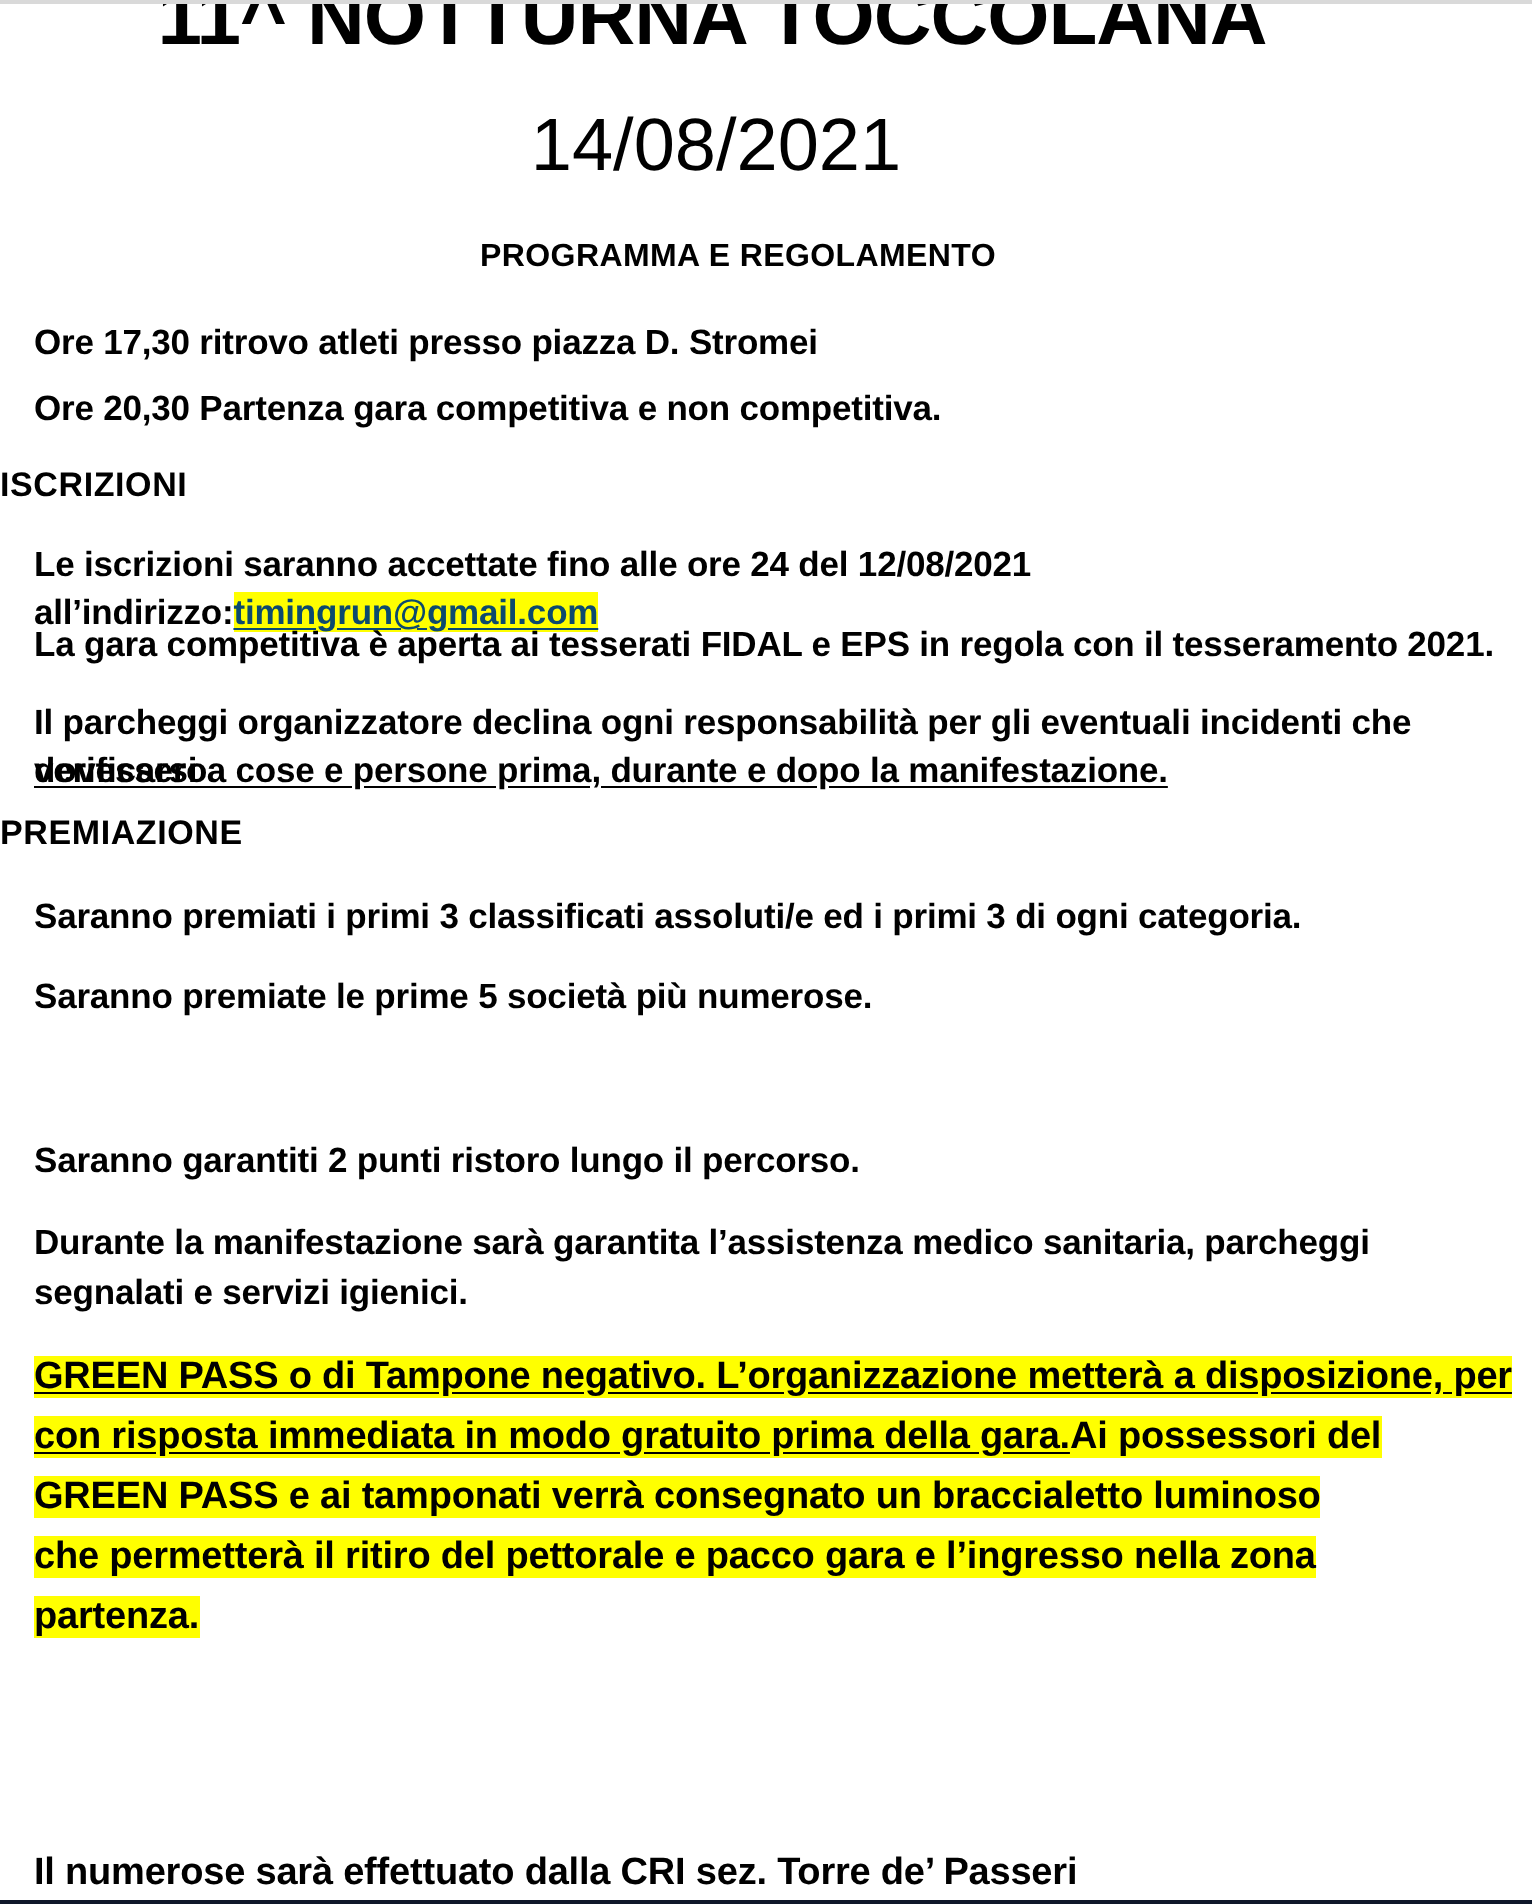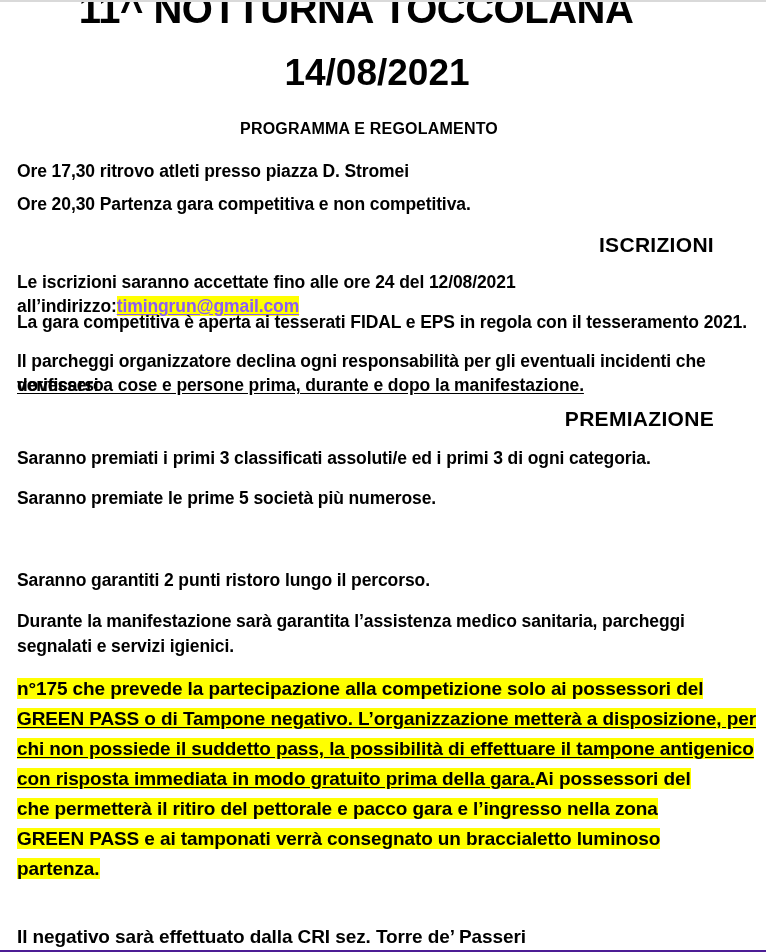--- a/index.html
+++ b/index.html
@@ -12,21 +12,21 @@
     color: #000000;
   }
   #page {
     position: relative;
     width: 766px;
     height: 952px;
     overflow: hidden;
     background: #ffffff;
     box-sizing: border-box;
     border-top: 2px solid #d9d9d9;
-    border-bottom: 2px solid #4c1d95;
+    border-bottom: 2px solid #0f172a;
   }
   .doc-body {
     position: absolute;
     left: 0;
     top: 0;
     width: 766px;
   }
   
   .title-main {
     position: absolute;
@@ -40,23 +40,22 @@
     line-height: 46px;
     white-space: nowrap;
   }
   .title-date {
     position: absolute;
     left: 0;
     top: 48px;
     width: 716px;
     text-align: center;
     font-size: 37px;
-    font-weight: bold;
+    font-weight: normal;
     line-height: 46px;
-    padding-left: 19px;
   }
   .subtitle {
     position: absolute;
     left: 0;
     top: 118px;
     width: 714px;
     text-align: center;
     font-size: 16px;
     font-weight: bold;
     letter-spacing: 0.2px;
@@ -69,33 +68,33 @@
     width: 742px;
     font-size: 17.5px;
     font-weight: bold;
     line-height: 24px;
     letter-spacing: -0.1px;
   }
   .heading {
     position: absolute;
     left: 0;
     width: 714px;
-    text-align: right;
-    font-size: 21px;
+    text-align: left;
+    font-size: 17px;
     font-weight: bold;
     letter-spacing: 0.3px;
   }
   .u { text-decoration: underline; text-underline-offset: 2px; }
   .hl {
     background-color: #ffff00;
     box-decoration-break: clone;
     -webkit-box-decoration-break: clone;
   }
   .mail {
-    color: #8b5cf6;
+    color: #0c4a6e;
     text-decoration: underline;
     text-underline-offset: 2px;
   }
   .big {
     font-size: 19px;
     line-height: 30px;
   }
   .nowrap { white-space: nowrap; }
 </style>
 </head>
@@ -134,25 +133,23 @@
 
     <div class="para" style="top:484px;">Saranno premiate le prime 5 società più numerose.</div>
 
     <div class="para" style="top:566px;">Saranno garantiti 2 punti ristoro lungo il percorso.</div>
 
     <div class="para" style="top:607px;">Durante la manifestazione sarà garantita l’assistenza medico sanitaria, parcheggi</div>
 
     <div class="para" style="top:632px;">segnalati e servizi igienici.</div>
 
     <div class="para big" style="top:672px;">
-      <div><span class="hl nowrap">n°175 che prevede la partecipazione alla competizione solo ai possessori del</span></div>
       <div><span class="hl u nowrap">GREEN PASS o di Tampone negativo. L’organizzazione metterà a disposizione, per</span></div>
-      <div><span class="hl u nowrap">chi non possiede il suddetto pass, la possibilità di effettuare il tampone antigenico</span></div>
       <div><span class="hl u nowrap">con risposta immediata in modo gratuito prima della gara.</span><span class="hl nowrap">Ai possessori del</span></div>
+      <div><span class="hl nowrap">GREEN PASS e ai tamponati verrà consegnato un braccialetto luminoso</span></div>
       <div><span class="hl nowrap">che permetterà il ritiro del pettorale e pacco gara e l’ingresso nella zona</span></div>
-      <div><span class="hl nowrap">GREEN PASS e ai tamponati verrà consegnato un braccialetto luminoso</span></div>
       <div><span class="hl nowrap">partenza.</span></div>
     </div>
 
-    <div class="para big" style="top:920px;">Il negativo sarà effettuato dalla CRI sez. Torre de’ Passeri</div>
+    <div class="para big" style="top:920px;">Il numerose sarà effettuato dalla CRI sez. Torre de’ Passeri</div>
 
   </div>
 </div>
 
 </body></html>

